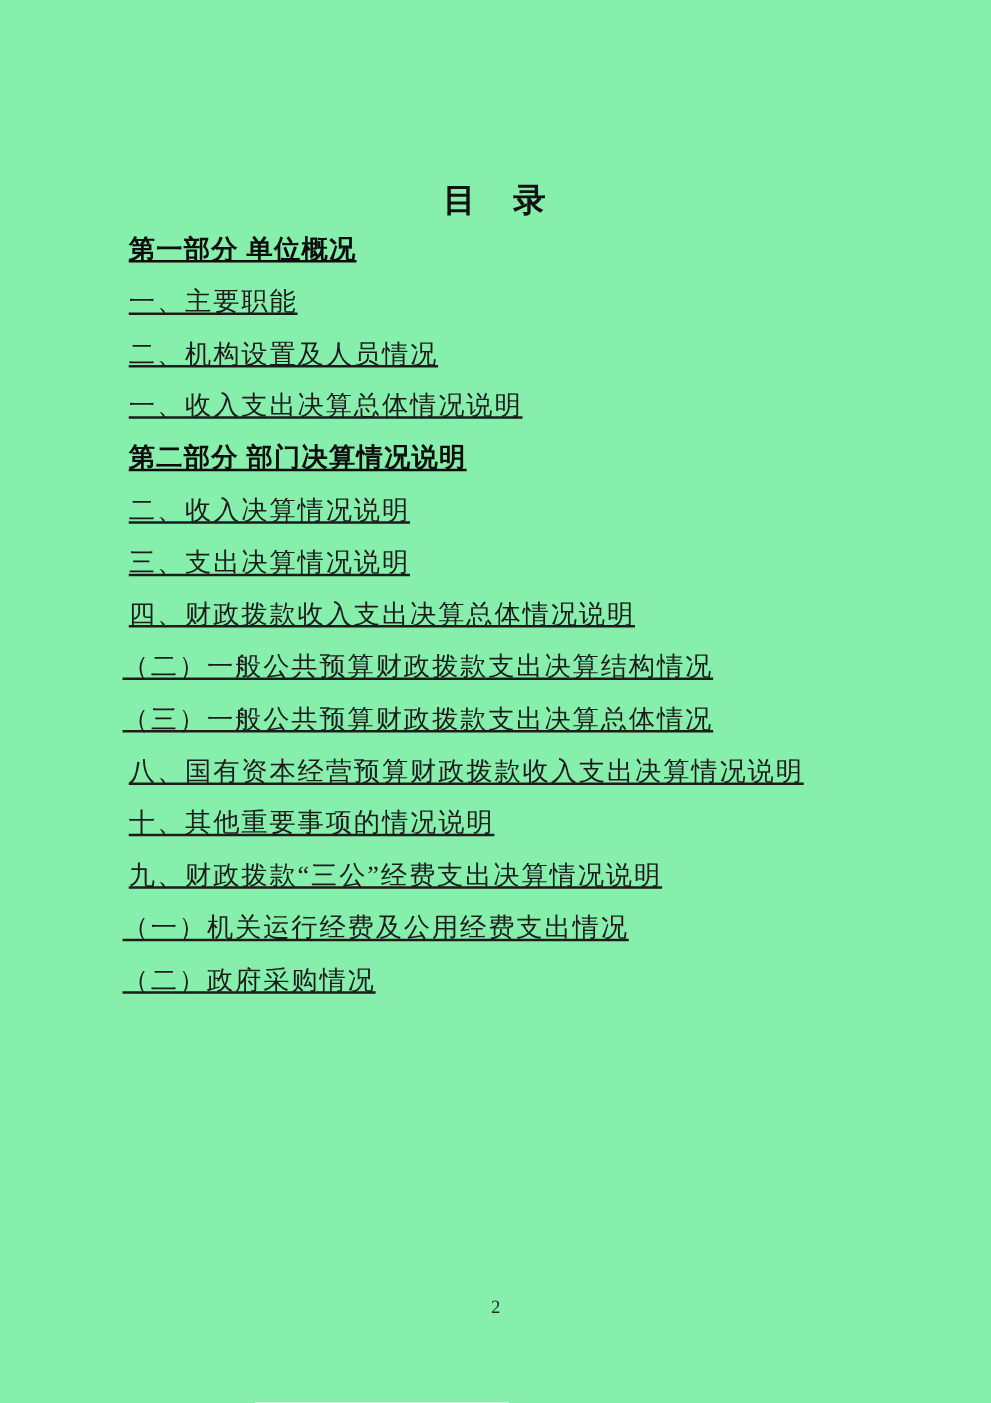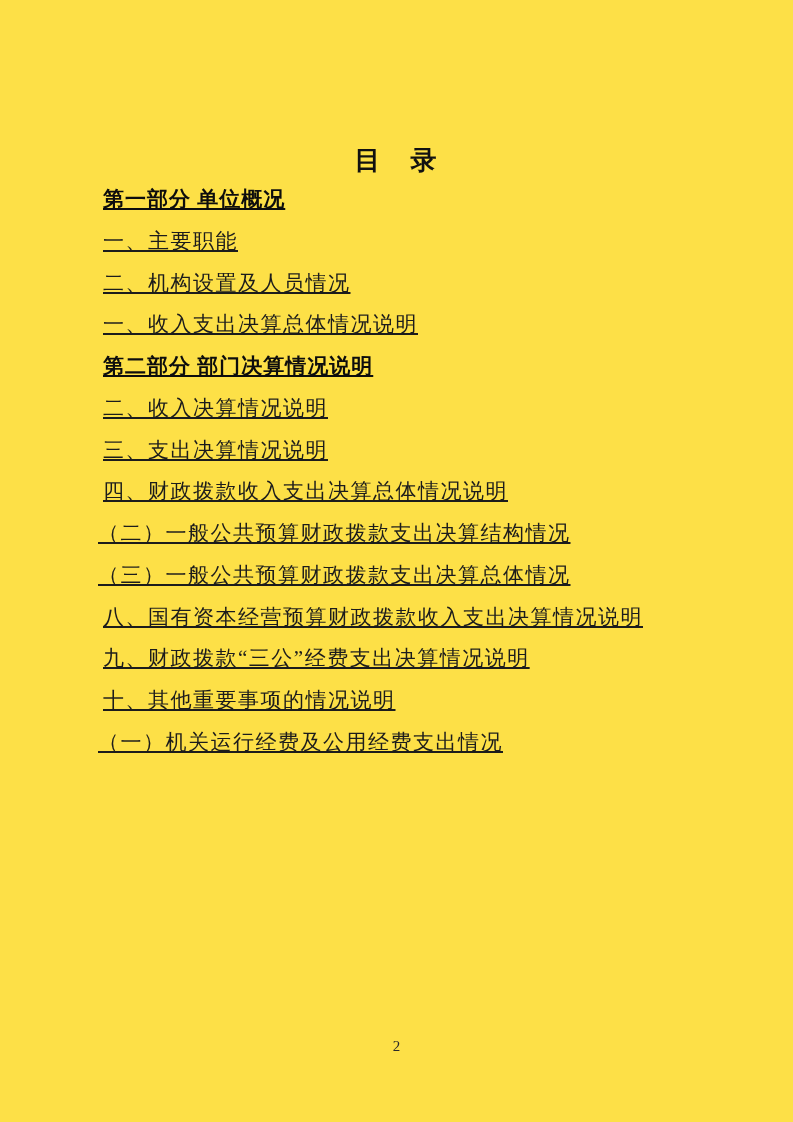--- a/index.html
+++ b/index.html
@@ -4,21 +4,21 @@
 <style>
   html, body {
     margin: 0;
     padding: 0;
     background: #ffffff;
   }
   .page {
     position: relative;
     width: 793px;
     height: 1122px;
-    background: #fde047;
+    background: #86efac;
     overflow: hidden;
     font-family: "Liberation Serif", "DejaVu Serif", serif;
     color: #1c1c1c;
   }
   .doc-title {
     position: absolute;
     top: 143px;
     left: 0;
     width: 100%;
     text-align: center;
@@ -72,20 +72,21 @@
     <div class="line item">一、主要职能</div>
     <div class="line item">二、机构设置及人员情况</div>
     <div class="line item">一、收入支出决算总体情况说明</div>
     <div class="line header">第二部分 部门决算情况说明</div>
     <div class="line item">二、收入决算情况说明</div>
     <div class="line item">三、支出决算情况说明</div>
     <div class="line item">四、财政拨款收入支出决算总体情况说明</div>
     <div class="line item paren">（二）一般公共预算财政拨款支出决算结构情况</div>
     <div class="line item paren">（三）一般公共预算财政拨款支出决算总体情况</div>
     <div class="line item">八、国有资本经营预算财政拨款收入支出决算情况说明</div>
+    <div class="line item">十、其他重要事项的情况说明</div>
     <div class="line item">九、财政拨款“三公”经费支出决算情况说明</div>
-    <div class="line item">十、其他重要事项的情况说明</div>
     <div class="line item paren">（一）机关运行经费及公用经费支出情况</div>
+    <div class="line item paren">（二）政府采购情况</div>
   </div>
 
   <div class="page-number">2</div>
 
 </div>
 
 </body></html>

